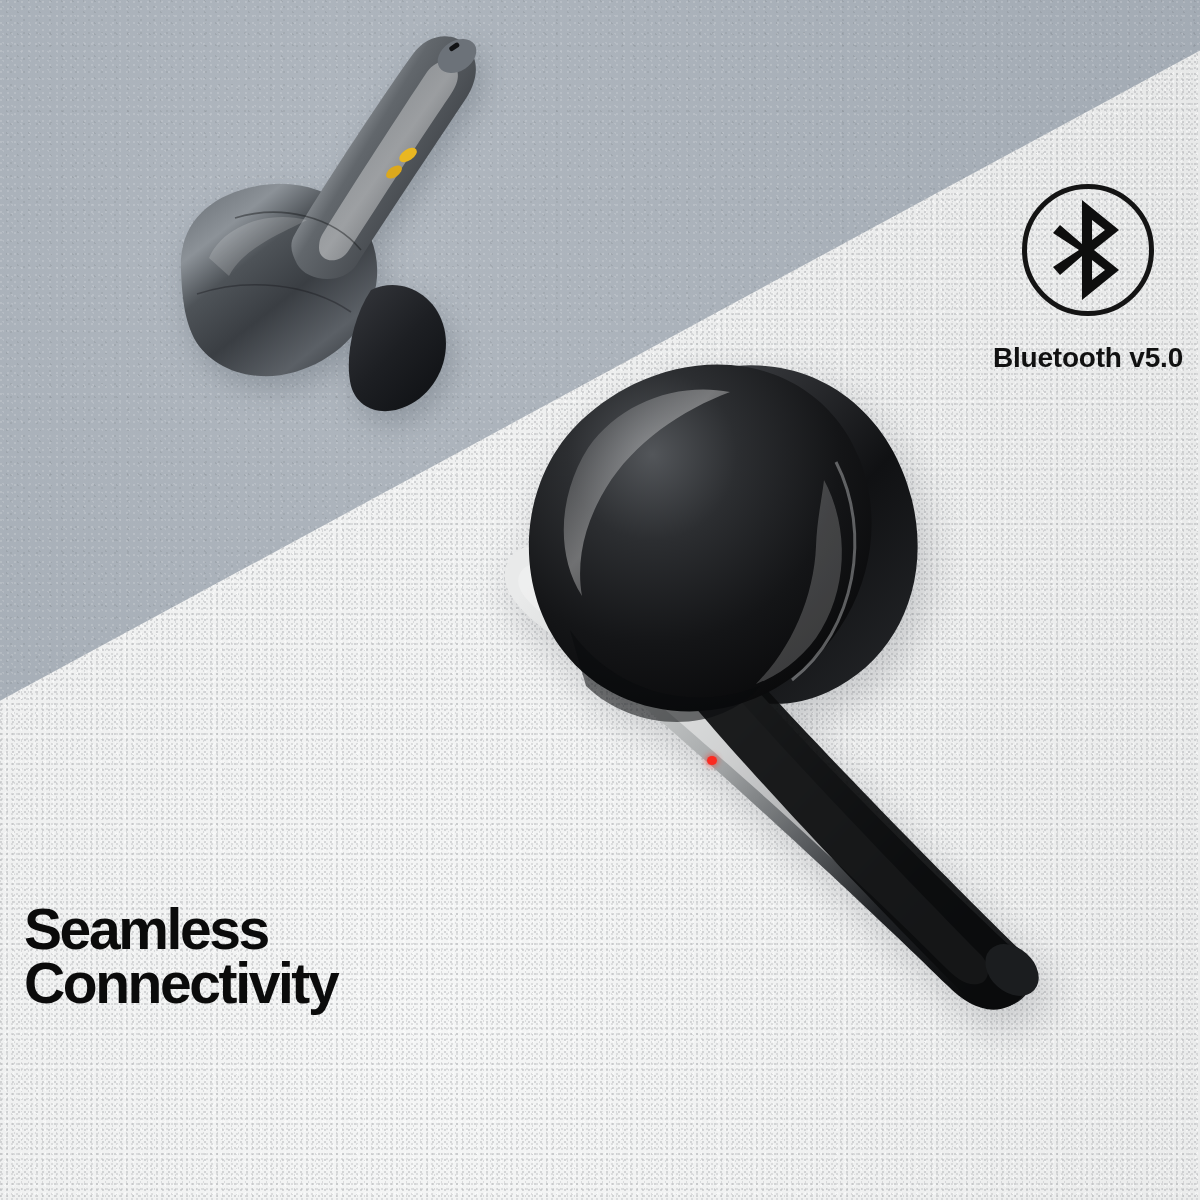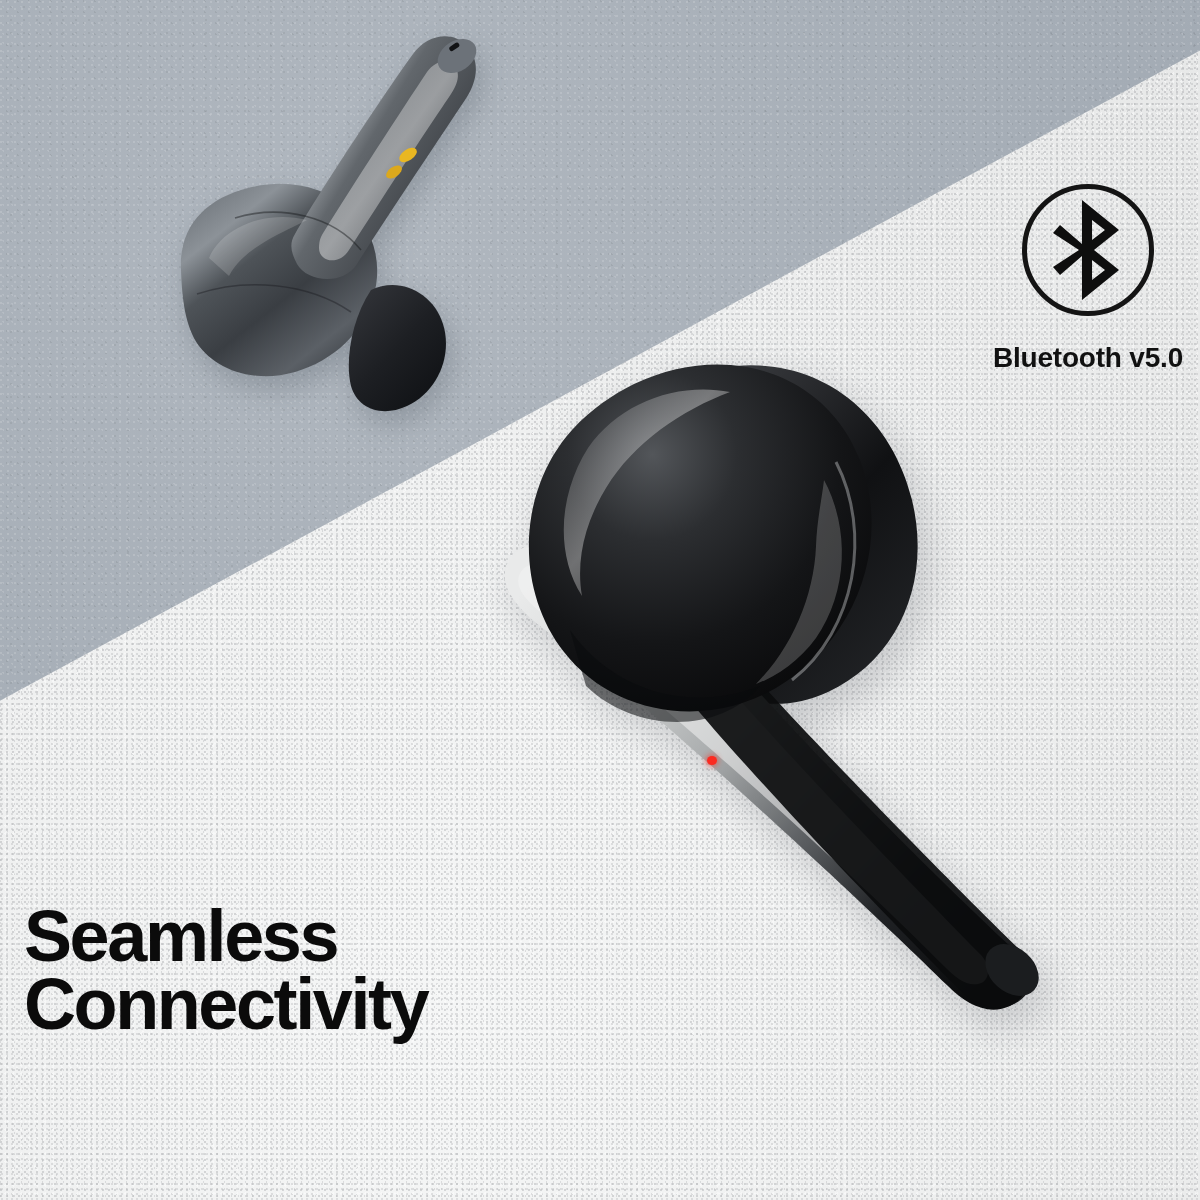--- a/index.html
+++ b/index.html
@@ -120,21 +120,21 @@
   }
 
   
   .copy {
     position: absolute;
     left: 24px;
     top: 902px;
     width: 1160px;
   }
   .headline {
-    font-size: 72px;
+    font-size: 57px;
     line-height: .95;
     font-weight: 700;
     color: #0b0b0b;
     letter-spacing: -2.4px;
     margin: 0;
     white-space: pre-line;
   }
   .subcopy {
     margin: 14px 0 0 0;
     font-size: 37px;

